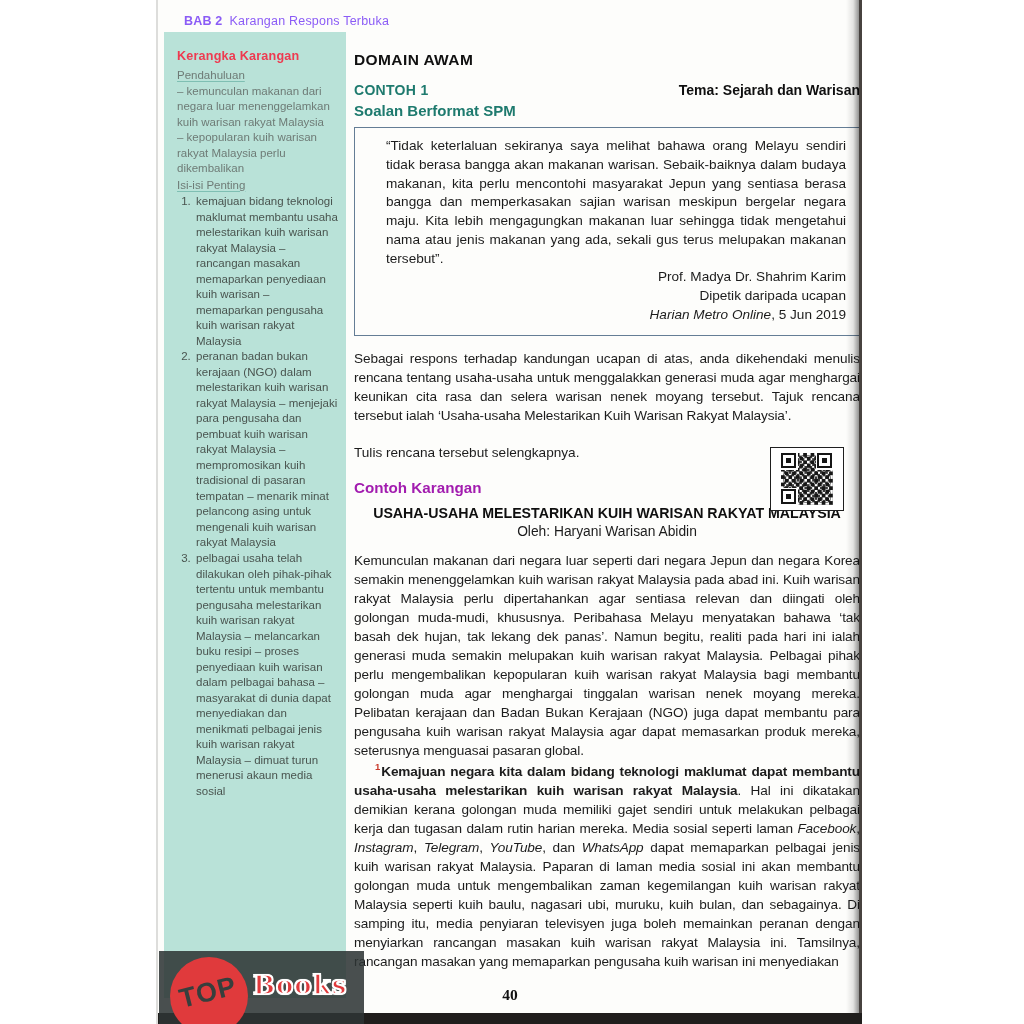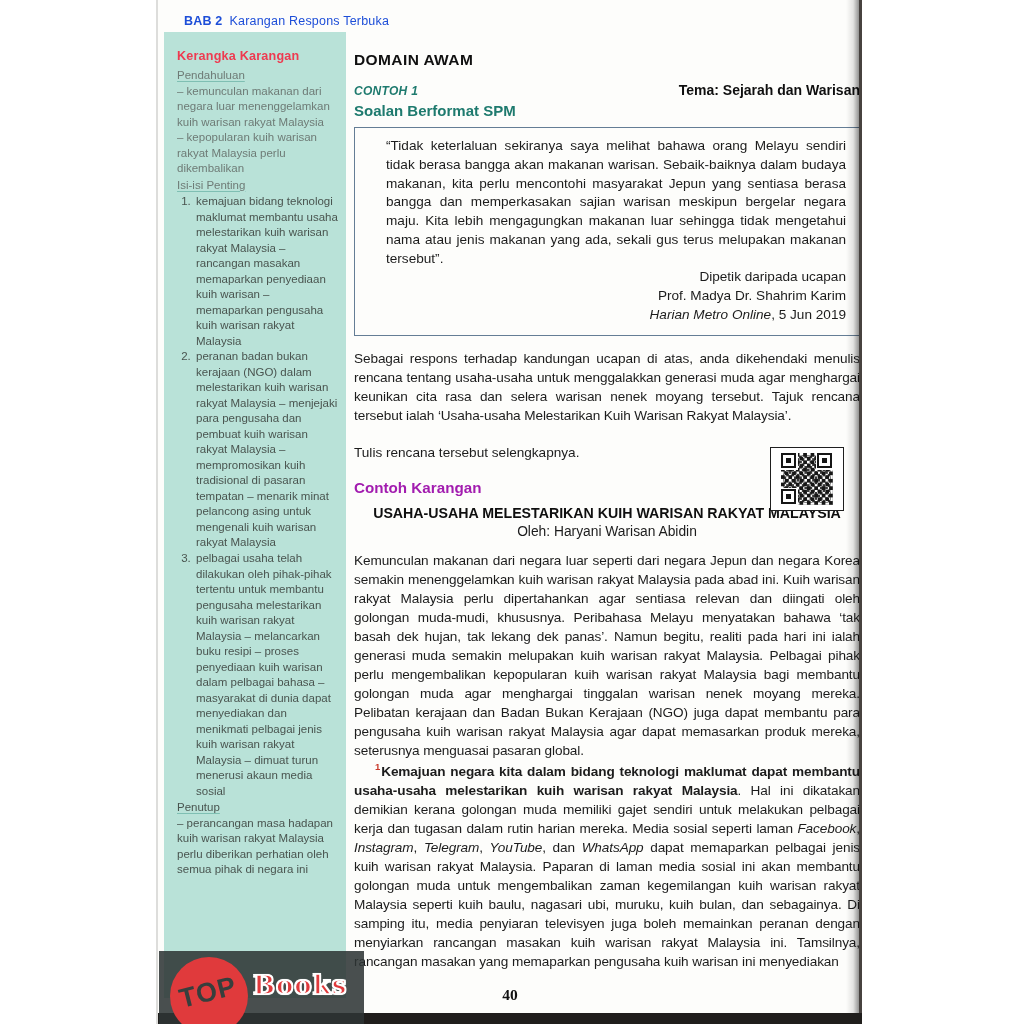--- a/index.html
+++ b/index.html
@@ -25,21 +25,21 @@
     box-sizing:border-box;
   }
   .bottom-edge{
     position:absolute;left:0;bottom:0;width:100%;height:11px;
     background:#201e1c;
   }
 
   
   .chapter-header{
     position:absolute;left:26px;top:14px;
-    font-size:12.5px;color:#1d4ed8;letter-spacing:0.2px;
+    font-size:12.5px;color:#8b5cf6;letter-spacing:0.2px;
   }
   .bab{font-weight:bold;margin-right:7px;}
 
   
   .sidebar{
     position:absolute;left:6px;top:32px;width:182px;height:966px;
     background:#b9e2d8;
     box-sizing:border-box;
     padding:16px 8px 0 13px;
     font-size:11.5px;line-height:1.35;color:#5b6763;
@@ -60,21 +60,21 @@
   
   .main{position:absolute;left:196px;top:40px;width:506px;color:#1c1c1c;}
   .banner{
     background:#b6c9a2;border-radius:15px;
     padding:8px 12px 9px 14px;
     font-weight:bold;font-size:18.5px;line-height:1.26;color:#151515;
     letter-spacing:0.1px;
   }
   .domain{font-weight:bold;font-size:15.5px;margin-top:11px;color:#101010;letter-spacing:0.4px;}
   .contoh-row{display:flex;justify-content:space-between;align-items:baseline;margin-top:13px;}
-  .contoh-label{color:#1e7a6e;font-weight:bold;font-size:12px;letter-spacing:0.3px;font-style:italic;}
+  .contoh-label{color:#1e7a6e;font-weight:bold;font-size:14px;letter-spacing:0.3px;}
   .tema{font-weight:bold;font-size:14px;color:#0f0f0f;}
   .soalan{color:#1e7a6e;font-weight:bold;font-size:15px;margin-top:4px;}
   .quote-box{
     border:1.5px solid #647d95;
     margin-top:8px;
     padding:9px 13px 10px 31px;
     font-size:13.6px;line-height:1.38;
   }
   .quote-text{text-align:justify;}
   .attr{text-align:right;}
@@ -148,38 +148,34 @@
         <div class="sb-heading">Pendahuluan</div>
         <div class="sb-item">– kemunculan makanan dari negara luar menenggelamkan kuih warisan rakyat Malaysia</div>
         <div class="sb-item">– kepopularan kuih warisan rakyat Malaysia perlu dikembalikan</div>
         <div class="sb-heading">Isi-isi Penting</div>
       </div>
       <ol class="sb-ol">
         <li><span>kemajuan bidang teknologi maklumat membantu usaha melestarikan kuih warisan rakyat Malaysia – rancangan masakan memaparkan penyediaan kuih warisan – memaparkan pengusaha kuih warisan rakyat Malaysia</span></li>
         <li><span>peranan badan bukan kerajaan (NGO) dalam melestarikan kuih warisan rakyat Malaysia – menjejaki para pengusaha dan pembuat kuih warisan rakyat Malaysia – mempromosikan kuih tradisional di pasaran tempatan – menarik minat pelancong asing untuk mengenali kuih warisan rakyat Malaysia</span></li>
         <li><span>pelbagai usaha telah dilakukan oleh pihak-pihak tertentu untuk membantu pengusaha melestarikan kuih warisan rakyat Malaysia – melancarkan buku resipi – proses penyediaan kuih warisan dalam pelbagai bahasa – masyarakat di dunia dapat menyediakan dan menikmati pelbagai jenis kuih warisan rakyat Malaysia – dimuat turun menerusi akaun media sosial</span></li>
       </ol>
-      <div class="sb-penutup">
-        <div class="sb-heading">Penutup</div>
-        <div class="sb-item">– perancangan masa hadapan kuih warisan rakyat Malaysia perlu diberikan perhatian oleh semua pihak di negara ini</div>
-      </div>
     </aside>
 
     <main class="main">
       <div class="domain">DOMAIN AWAM</div>
       <div class="contoh-row">
         <span class="contoh-label">CONTOH 1</span>
         <span class="tema">Tema: Sejarah dan Warisan</span>
       </div>
       <div class="soalan">Soalan Berformat SPM</div>
 
       <div class="quote-box">
         <div class="quote-text">“Tidak keterlaluan sekiranya saya melihat bahawa orang Melayu sendiri tidak berasa bangga akan makanan warisan. Sebaik-baiknya dalam budaya makanan, kita perlu mencontohi masyarakat Jepun yang sentiasa berasa bangga dan memperkasakan sajian warisan meskipun bergelar negara maju. Kita lebih mengagungkan makanan luar sehingga tidak mengetahui nama atau jenis makanan yang ada, sekali gus terus melupakan makanan tersebut”.</div>
+        <div class="attr">Prof. Madya Dr. Shahrim Karim</div>
         <div class="attr">Dipetik daripada ucapan</div>
-        <div class="attr">Prof. Madya Dr. Shahrim Karim</div>
         <div class="attr"><span class="src">Harian Metro Online</span><span>, 5 Jun 2019</span></div>
       </div>
 
       <p class="para">Sebagai respons terhadap kandungan ucapan di atas, anda dikehendaki menulis rencana tentang usaha-usaha untuk menggalakkan generasi muda agar menghargai keunikan cita rasa dan selera warisan nenek moyang tersebut. Tajuk rencana tersebut ialah ‘Usaha-usaha Melestarikan Kuih Warisan Rakyat Malaysia’.</p>
       <div class="tulis">Tulis rencana tersebut selengkapnya.</div>
 
       <div class="ck-heading">Contoh Karangan</div>
       <div class="essay-title">USAHA-USAHA MELESTARIKAN KUIH WARISAN RAKYAT MALAYSIA</div>
       <div class="byline">Oleh: Haryani Warisan Abidin</div>
 

